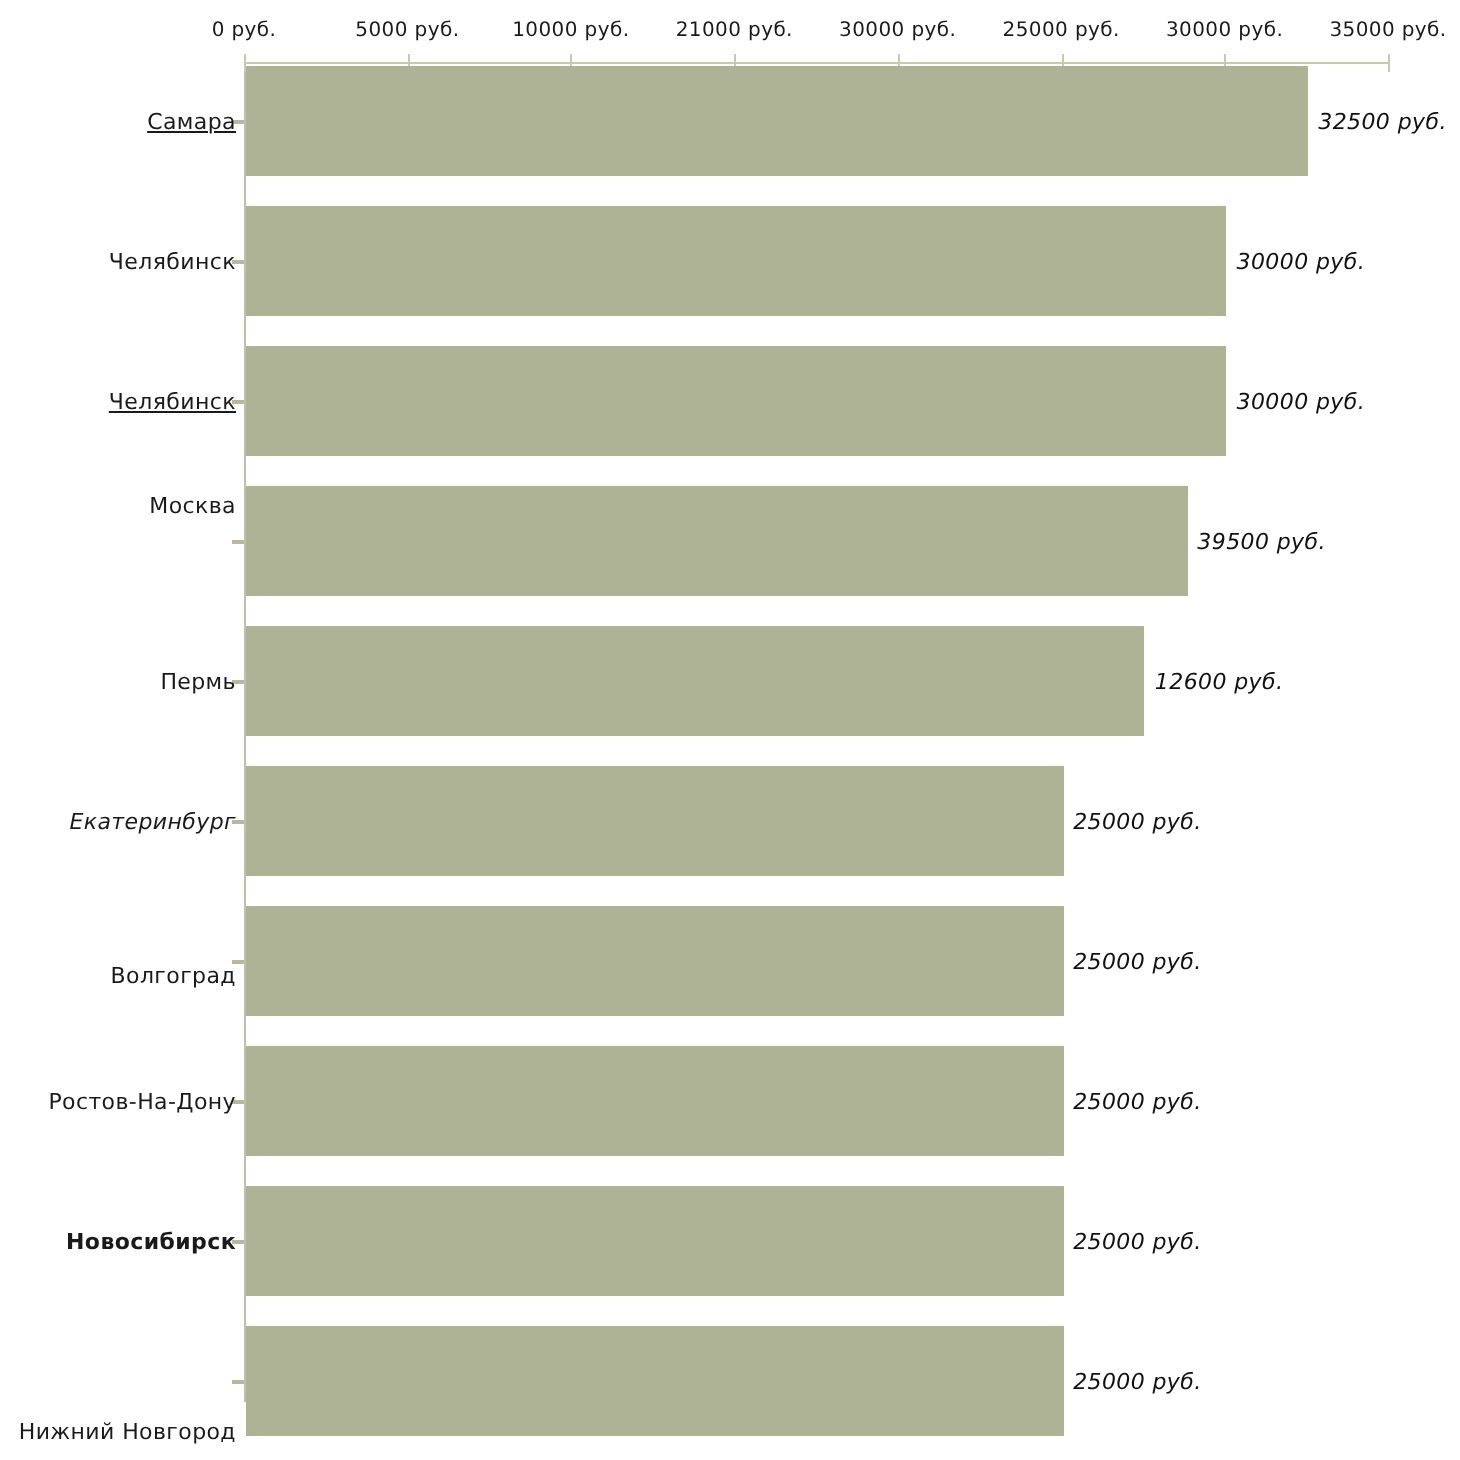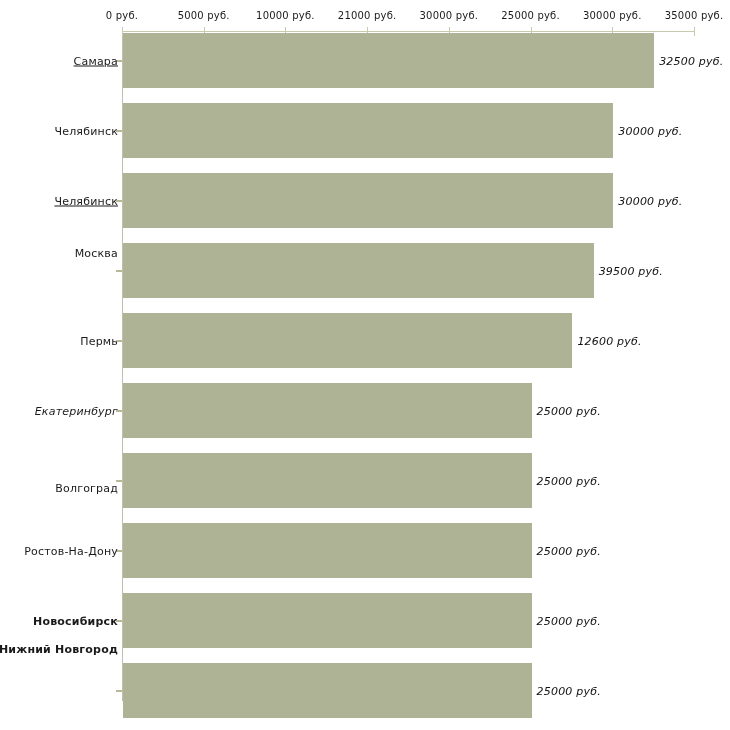--- a/index.html
+++ b/index.html
@@ -132,21 +132,21 @@
       <div class="y-tick-label" style="top: 340.5px;">Пермь</div>
       <div class="y-tick" style="top: 409.5px;"></div>
       <div class="y-tick-label" style="top: 410.5px; font-style: italic;">Екатеринбург</div>
       <div class="y-tick" style="top: 479.5px;"></div>
       <div class="y-tick-label" style="top: 488px;">Волгоград</div>
       <div class="y-tick" style="top: 549.5px;"></div>
       <div class="y-tick-label" style="top: 550.5px;">Ростов-На-Дону</div>
       <div class="y-tick" style="top: 619.5px;"></div>
       <div class="y-tick-label" style="top: 620.5px; font-weight: bold;">Новосибирск</div>
       <div class="y-tick" style="top: 689.5px;"></div>
-      <div class="y-tick-label" style="top: 649px; font-weight: bold;">Нижний Новгород</div>
+      <div class="y-tick-label" style="top: 716px;">Нижний Новгород</div>
     </div>
 
   <div id="bars-group">
       <div class="bar" title="Самара: 32500 руб." style="top: 33px; width: 531.143px; height: 55px; background: rgb(174, 179, 149);"></div>
       <div class="bar-value-label" style="left: 659.143px; top: 60.5px;">32500 руб.</div>
       <div class="bar" title="Красноярск: 30000 руб." style="top: 103px; width: 490.286px; height: 55px; background: rgb(174, 179, 149);"></div>
       <div class="bar-value-label" style="left: 618.286px; top: 130.5px;">30000 руб.</div>
       <div class="bar" title="Челябинск: 30000 руб." style="top: 173px; width: 490.286px; height: 55px; background: rgb(174, 179, 149);"></div>
       <div class="bar-value-label" style="left: 618.286px; top: 200.5px;">30000 руб.</div>
       <div class="bar" title="Москва: 28800 руб." style="top: 243px; width: 470.674px; height: 55px; background: rgb(174, 179, 149);"></div>

